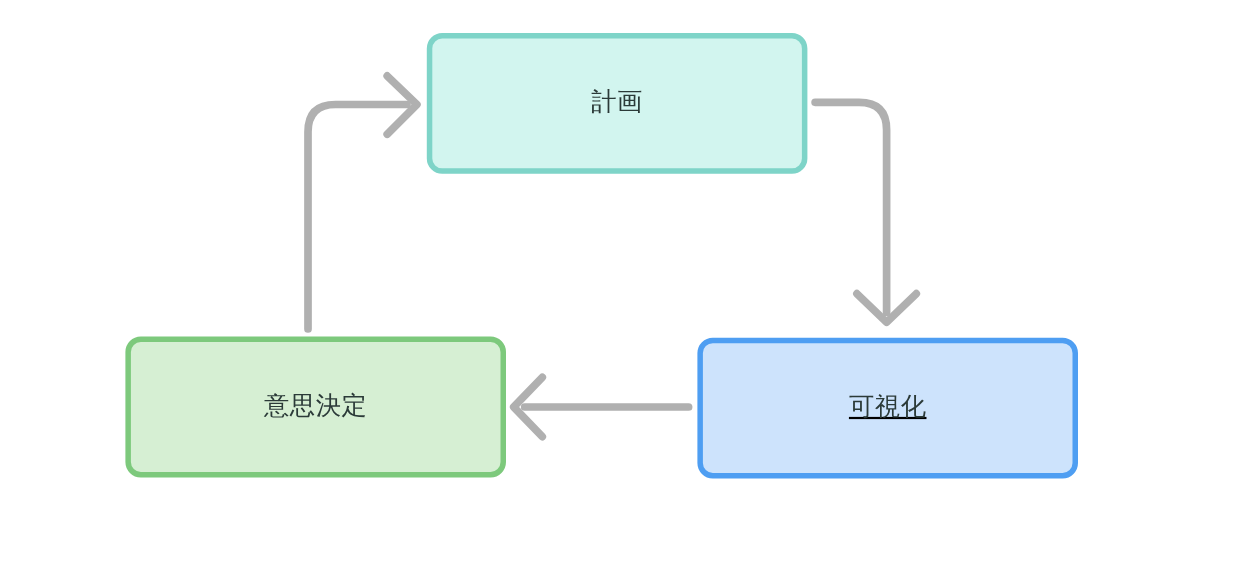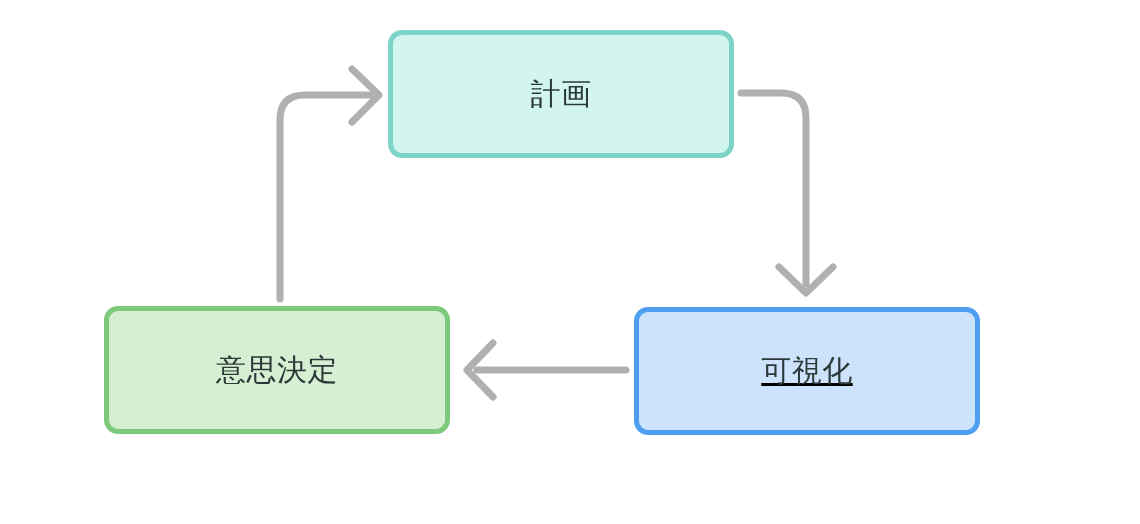--- a/index.html
+++ b/index.html
@@ -31,42 +31,42 @@
     box-sizing: border-box;
     border-style: solid;
     border-width: 5px;
     border-radius: 14px;
     display: flex;
     align-items: center;
     justify-content: center;
     text-align: center;
   }
   .node-label {
-    font-size: 30px;
+    font-size: 23px;
     line-height: 1.2;
     color: #2b3a38;
     letter-spacing: 0.5px;
     font-weight: 400;
     white-space: nowrap;
   }
   #node-plan {
     left: 388px;
     top: 30px;
     width: 346px;
     height: 128px;
   }
   #node-visualize {
     left: 634px;
     top: 307px;
     width: 346px;
     height: 128px;
     text-decoration: underline;
   }
   #node-decision {
-    left: 104px;
+    left: 114px;
     top: 306px;
     width: 346px;
     height: 128px;
   }
 </style>
 </head>
 <body>
 
 <div id="canvas">
 

